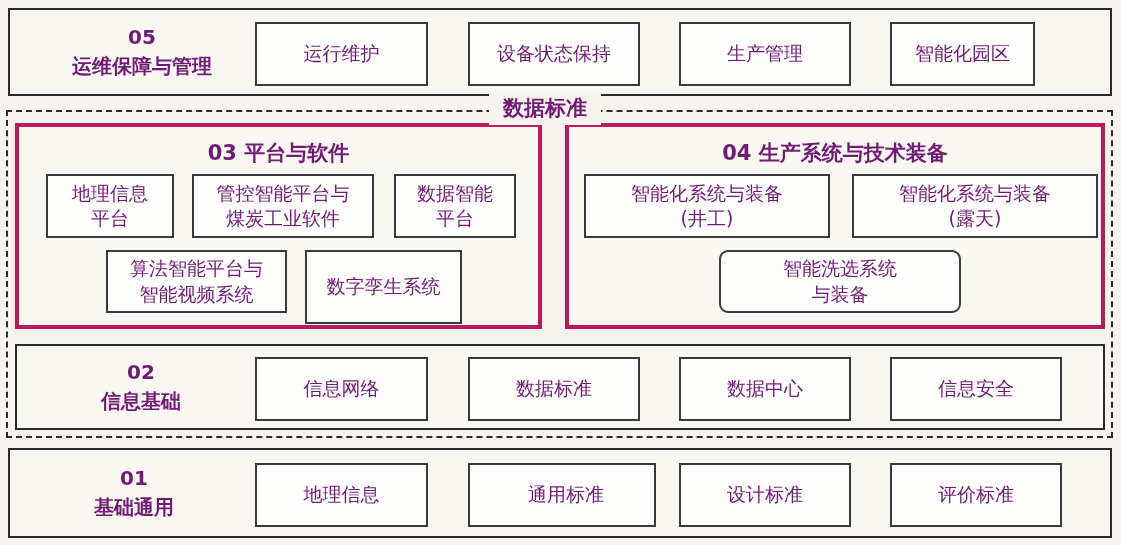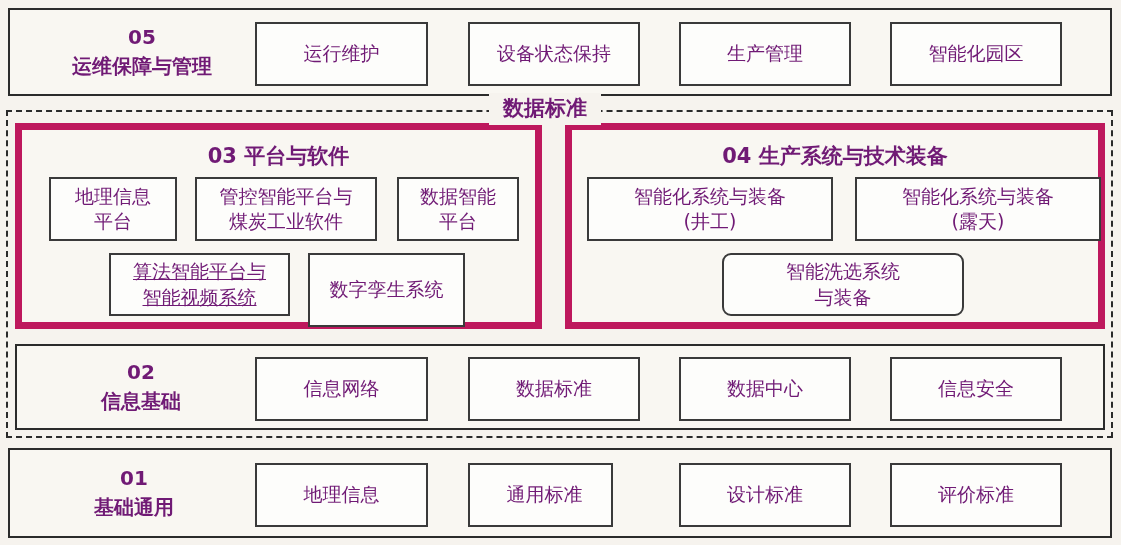--- a/index.html
+++ b/index.html
@@ -57,21 +57,21 @@
     background: #f6f3ee;
     padding: 0 14px;
     font-weight: bold;
     font-size: 21px;
     line-height: 1.5;
     z-index: 2;
     white-space: nowrap;
   }
   .section-box {
     position: absolute;
-    border: 7px solid #be185d;
+    border: 4px solid #be185d;
     background: #f9f7f2;
   }
   .section-title {
     position: absolute;
     top: 12px;
     left: 0;
     right: 0;
     text-align: center;
     font-weight: bold;
     font-size: 21px;
@@ -83,35 +83,35 @@
 <div class="page">
 
   <div class="row-box" style="left:8px; top:8px; width:1104px; height:88px;">
     <div class="row-label">
       <div>05</div>
       <div>运维保障与管理</div>
     </div>
     <div class="item-box" style="left:245px; top:12px; width:173px; height:64px;font-family:Liberation Serif, serif;">运行维护</div>
     <div class="item-box" style="left:458px; top:12px; width:172px; height:64px;">设备状态保持</div>
     <div class="item-box" style="left:669px; top:12px; width:172px; height:64px;">生产管理</div>
-    <div class="item-box" style="left:880px; top:12px; width:172px; height:64px;">智能化园区</div>
+    <div class="item-box" style="left:880px; top:12px; width:145px; height:64px;">智能化园区</div>
   </div>
 
   <div class="key-tech-label">数据标准</div>
   <div class="dashed-box"></div>
 
   <div class="section-box" style="left:15px; top:123px; width:527px; height:206px;">
     <div class="section-title">03 平台与软件</div>
     <div class="item-box" style="left:27px; top:47px; width:128px; height:64px;">地理信息
 平台</div>
     <div class="item-box" style="left:173px; top:47px; width:182px; height:64px;">管控智能平台与
 煤炭工业软件</div>
     <div class="item-box" style="left:375px; top:47px; width:122px; height:64px;">数据智能
 平台</div>
-    <div class="item-box" style="left:87px; top:123px; width:181px; height:63px;text-decoration:underline;">算法智能平台与
+    <div class="item-box" style="left:87px; top:123px; width:181px; height:63px;">算法智能平台与
 智能视频系统</div>
     <div class="item-box" style="left:286px; top:123px; width:157px; height:74px;font-family:Liberation Serif, serif;">数字孪生系统</div>
   </div>
 
   <div class="section-box" style="left:565px; top:123px; width:540px; height:206px;">
     <div class="section-title">04 生产系统与技术装备</div>
     <div class="item-box" style="left:15px; top:47px; width:246px; height:64px;">智能化系统与装备
 (井工)</div>
     <div class="item-box" style="left:283px; top:47px; width:246px; height:64px;">智能化系统与装备
 (露天)</div>
@@ -129,18 +129,18 @@
     <div class="item-box" style="left:662px; top:11px; width:172px; height:64px;">数据中心</div>
     <div class="item-box" style="left:873px; top:11px; width:172px; height:64px;">信息安全</div>
   </div>
 
   <div class="row-box" style="left:8px; top:448px; width:1104px; height:90px;">
     <div class="row-label" style="left:0;">
       <div>01</div>
       <div>基础通用</div>
     </div>
     <div class="item-box" style="left:245px; top:13px; width:173px; height:64px;">地理信息</div>
-    <div class="item-box" style="left:458px; top:13px; width:145px; height:64px;padding-left:8px;">通用标准</div>
+    <div class="item-box" style="left:458px; top:13px; width:188px; height:64px;padding-left:8px;">通用标准</div>
     <div class="item-box" style="left:669px; top:13px; width:172px; height:64px;">设计标准</div>
     <div class="item-box" style="left:880px; top:13px; width:172px; height:64px;">评价标准</div>
   </div>
 
 </div>
 
 </body></html>

